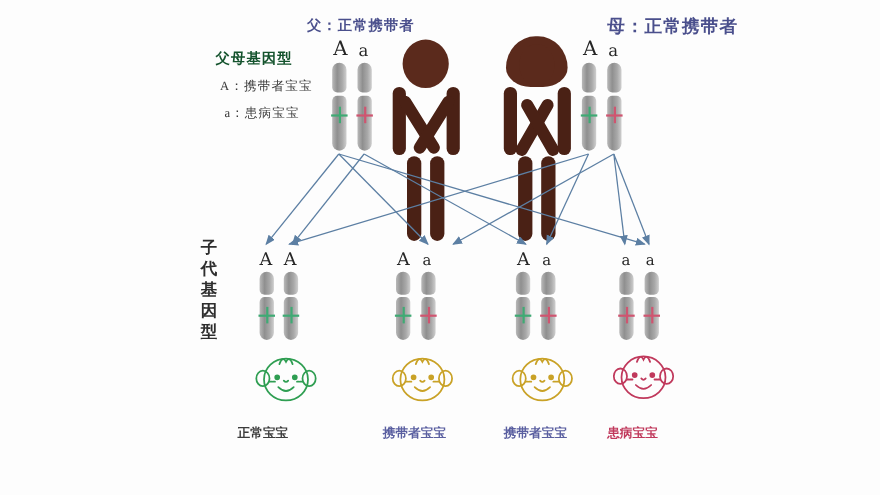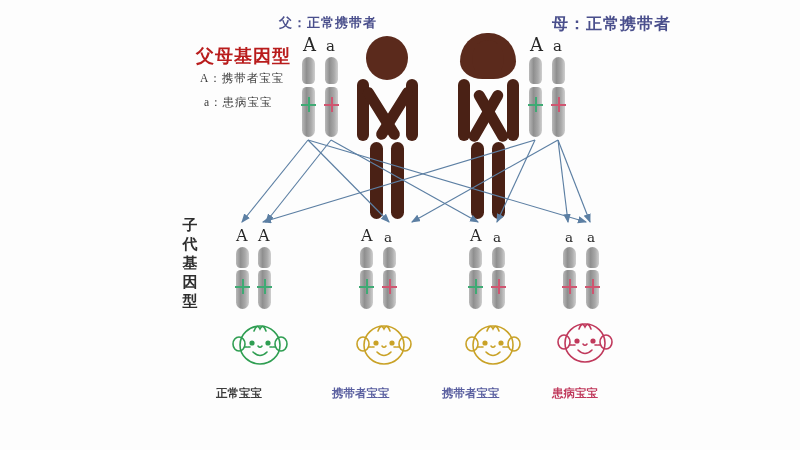--- a/index.html
+++ b/index.html
@@ -18,22 +18,22 @@
 
   
   .cn {
     position: absolute;
     font-family: Liberation Serif, serif;
     white-space: nowrap;
     letter-spacing: 1px;
   }
   .legend-title {
     left: 196px; top: 44px;
-    font-size: 18px;
-    color: #b91c1c;
+    font-size: 13px;
+    color: #14532d;
     font-weight: 600;
   }
   .legend-a {
     left: 200px; top: 71px;
     font-size: 11.5px;
     color: #3a3a3a;
   }
   .legend-a2 {
     left: 204px; top: 95px;
     font-size: 11.5px;
@@ -142,21 +142,21 @@
 
   
   .kid-label {
     position: absolute;
     font-size: 11.5px;
     white-space: nowrap;
     font-family: "DejaVu Sans", "Liberation Sans", sans-serif;
     font-weight: bold;
   }
   .kid-label.normal  { color: #3c3c3c; }
-  .kid-label.carrier { color: #5a5fa0; }
+  .kid-label.carrier { color: #5a5fa0; margin-left: 16px; }
   .kid-label.sick    { color: #c0395c; }
 
   
   .watermark {
     position: absolute;
     left: 648px; top: 404px;
     display: flex;
     align-items: center;
     gap: 7px;
     opacity: .55;

